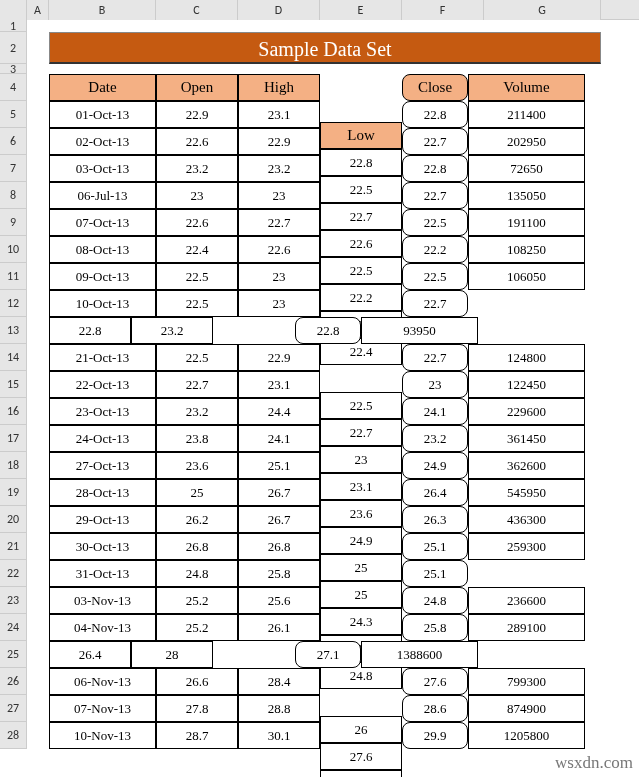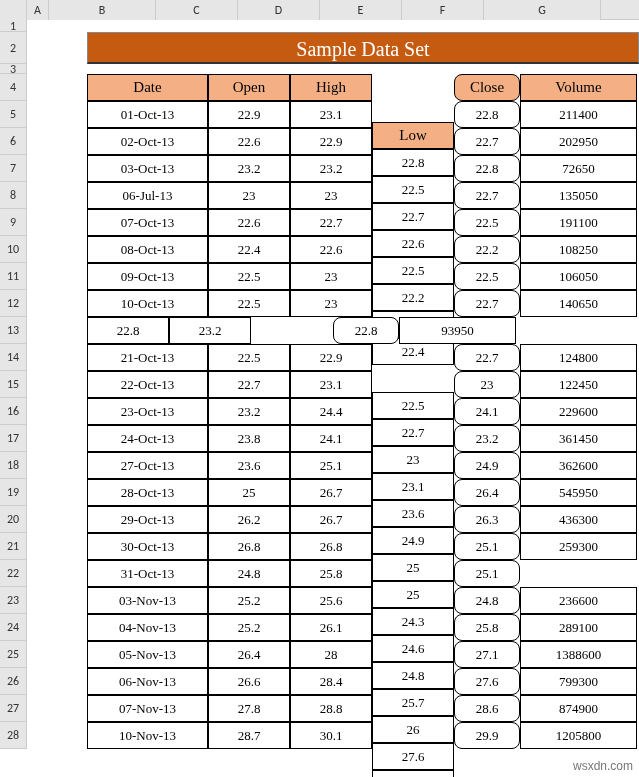--- a/index.html
+++ b/index.html
@@ -53,21 +53,20 @@
   text-align: center;
   font-size: 12px;
   color: #333;
   line-height: 27px;
 }
 .row-h.tall { height: 32px; line-height: 32px; }
 .row-h.s1 { height: 12px; line-height: 12px; }
 .row-h.s3 { height: 10px; line-height: 10px; }
 .content {
   position: relative;
-  padding-left: 38px;
 }
 .title-row {
   display: flex;
   height: 32px;
 }
 .title-merge {
   width: 552px;
   height: 32px;
   background: #C55A11;
   color: #fff;
@@ -95,33 +94,33 @@
 }
 .thdr {
   background: #F4B084;
   font-family: Georgia, serif;
   font-size: 15px;
 }
 .tdata {
   background: #fff;
   font-family: Georgia, serif;
 }
-.col-B { width: 121px; }
+.col-B { width: 107px; }
 .col-C { width: 82px; }
 .col-D { width: 82px; }
 .col-E { width: 82px; margin-top: 48px; }
 .col-F { width: 66px; border-radius: 8px; }
 .col-G { width: 117px; }
 .watermark {
   position: absolute;
   right: 6px;
   bottom: 4px;
-  font-size: 12px;
+  font-size: 17px;
   color: #777;
-  font-family: Liberation Sans, sans-serif;
+  font-family: Liberation Serif, serif;
 }
 </style>
 </head>
 <body>
 
 <div class="grid-container">
 
   <div class="col-headers">
     <div class="corner"></div>
     <div id="colh-holder" style="display:flex;">
@@ -252,21 +251,20 @@
             <div class="tcell tdata col-F">22.5</div>
             <div class="tcell tdata col-G">106050</div>
           </div>
           <div class="data-row">
             <div class="pad-a"></div>
             <div class="tcell tdata col-B">10-Oct-13</div>
             <div class="tcell tdata col-C">22.5</div>
             <div class="tcell tdata col-D">23</div>
             <div class="tcell tdata col-E">22.4</div>
             <div class="tcell tdata col-F">22.7</div>
-            <div class="tcell tdata col-G">140650</div>
           </div>
           <div class="data-row">
             <div class="pad-a"></div>
             <div class="tcell tdata col-C">22.8</div>
             <div class="tcell tdata col-D">23.2</div>
             <div class="tcell tdata col-E">22.7</div>
             <div class="tcell tdata col-F">22.8</div>
             <div class="tcell tdata col-G">93950</div>
           </div>
           <div class="data-row">
@@ -362,21 +360,20 @@
             <div class="pad-a"></div>
             <div class="tcell tdata col-B">04-Nov-13</div>
             <div class="tcell tdata col-C">25.2</div>
             <div class="tcell tdata col-D">26.1</div>
             <div class="tcell tdata col-E">24.8</div>
             <div class="tcell tdata col-F">25.8</div>
             <div class="tcell tdata col-G">289100</div>
           </div>
           <div class="data-row">
             <div class="pad-a"></div>
-            <div class="tcell tdata col-B">05-Nov-13</div>
             <div class="tcell tdata col-C">26.4</div>
             <div class="tcell tdata col-D">28</div>
             <div class="tcell tdata col-E">25.7</div>
             <div class="tcell tdata col-F">27.1</div>
             <div class="tcell tdata col-G">1388600</div>
           </div>
           <div class="data-row">
             <div class="pad-a"></div>
             <div class="tcell tdata col-B">06-Nov-13</div>
             <div class="tcell tdata col-C">26.6</div>

